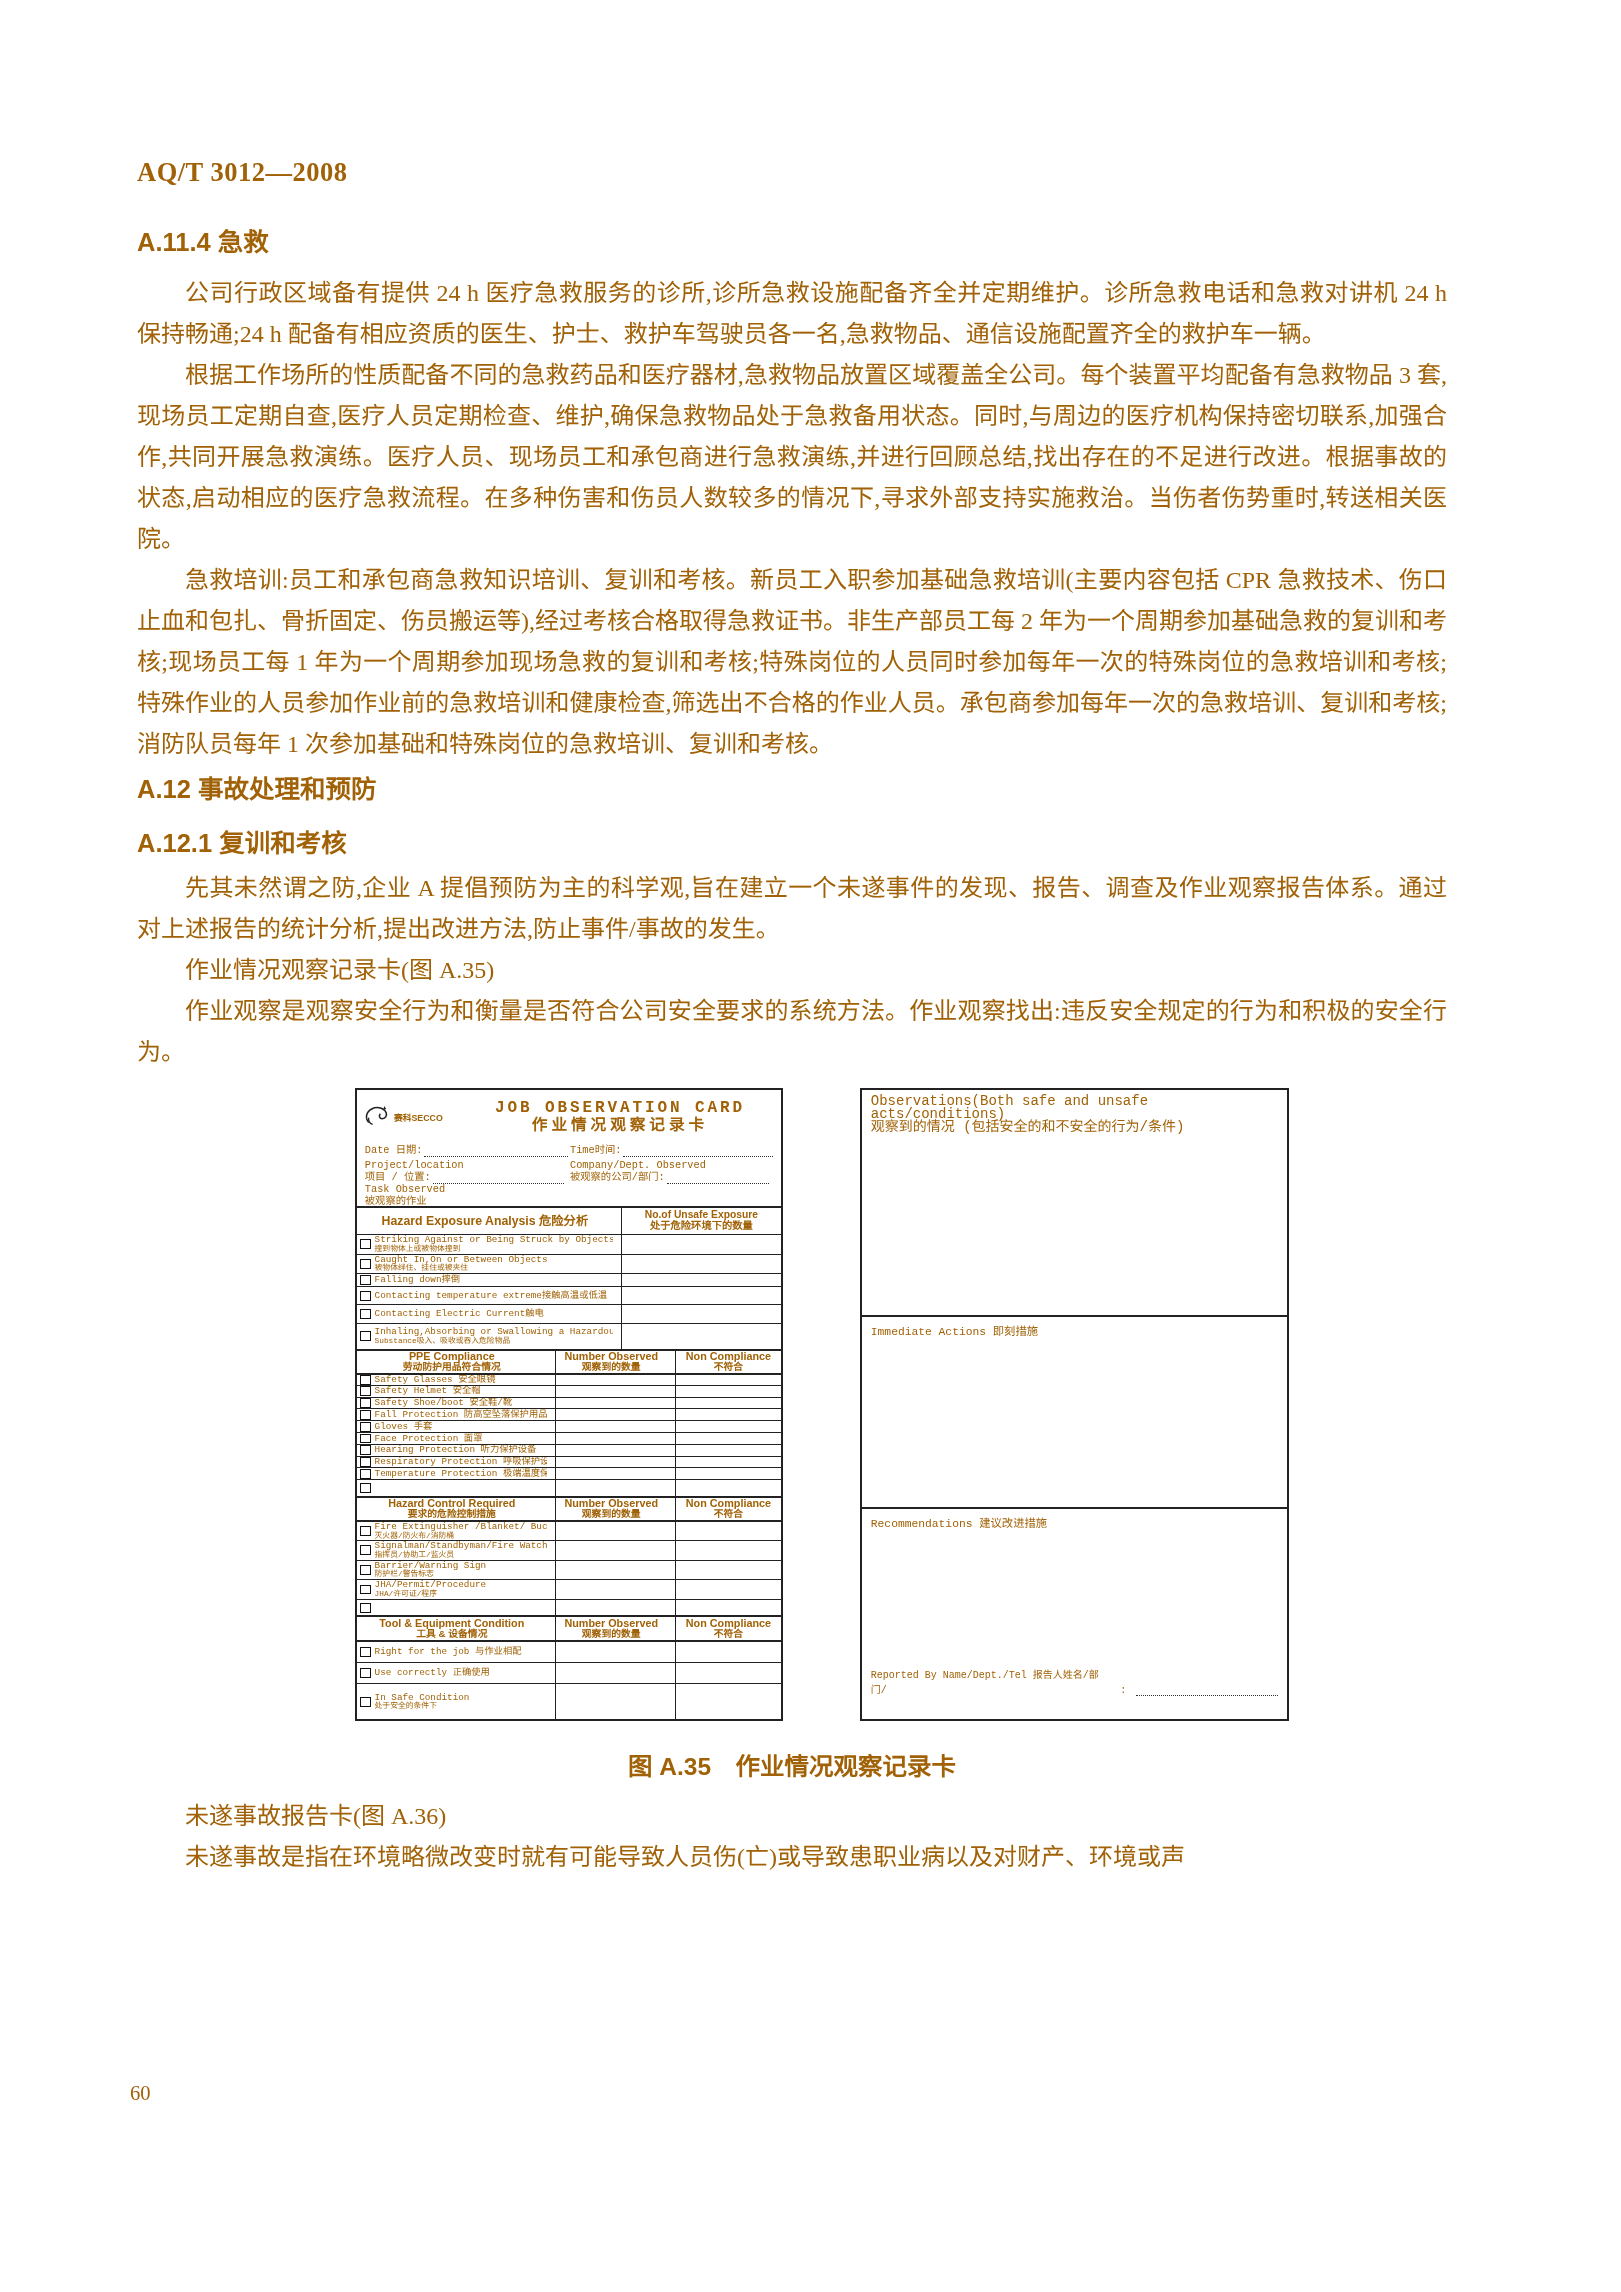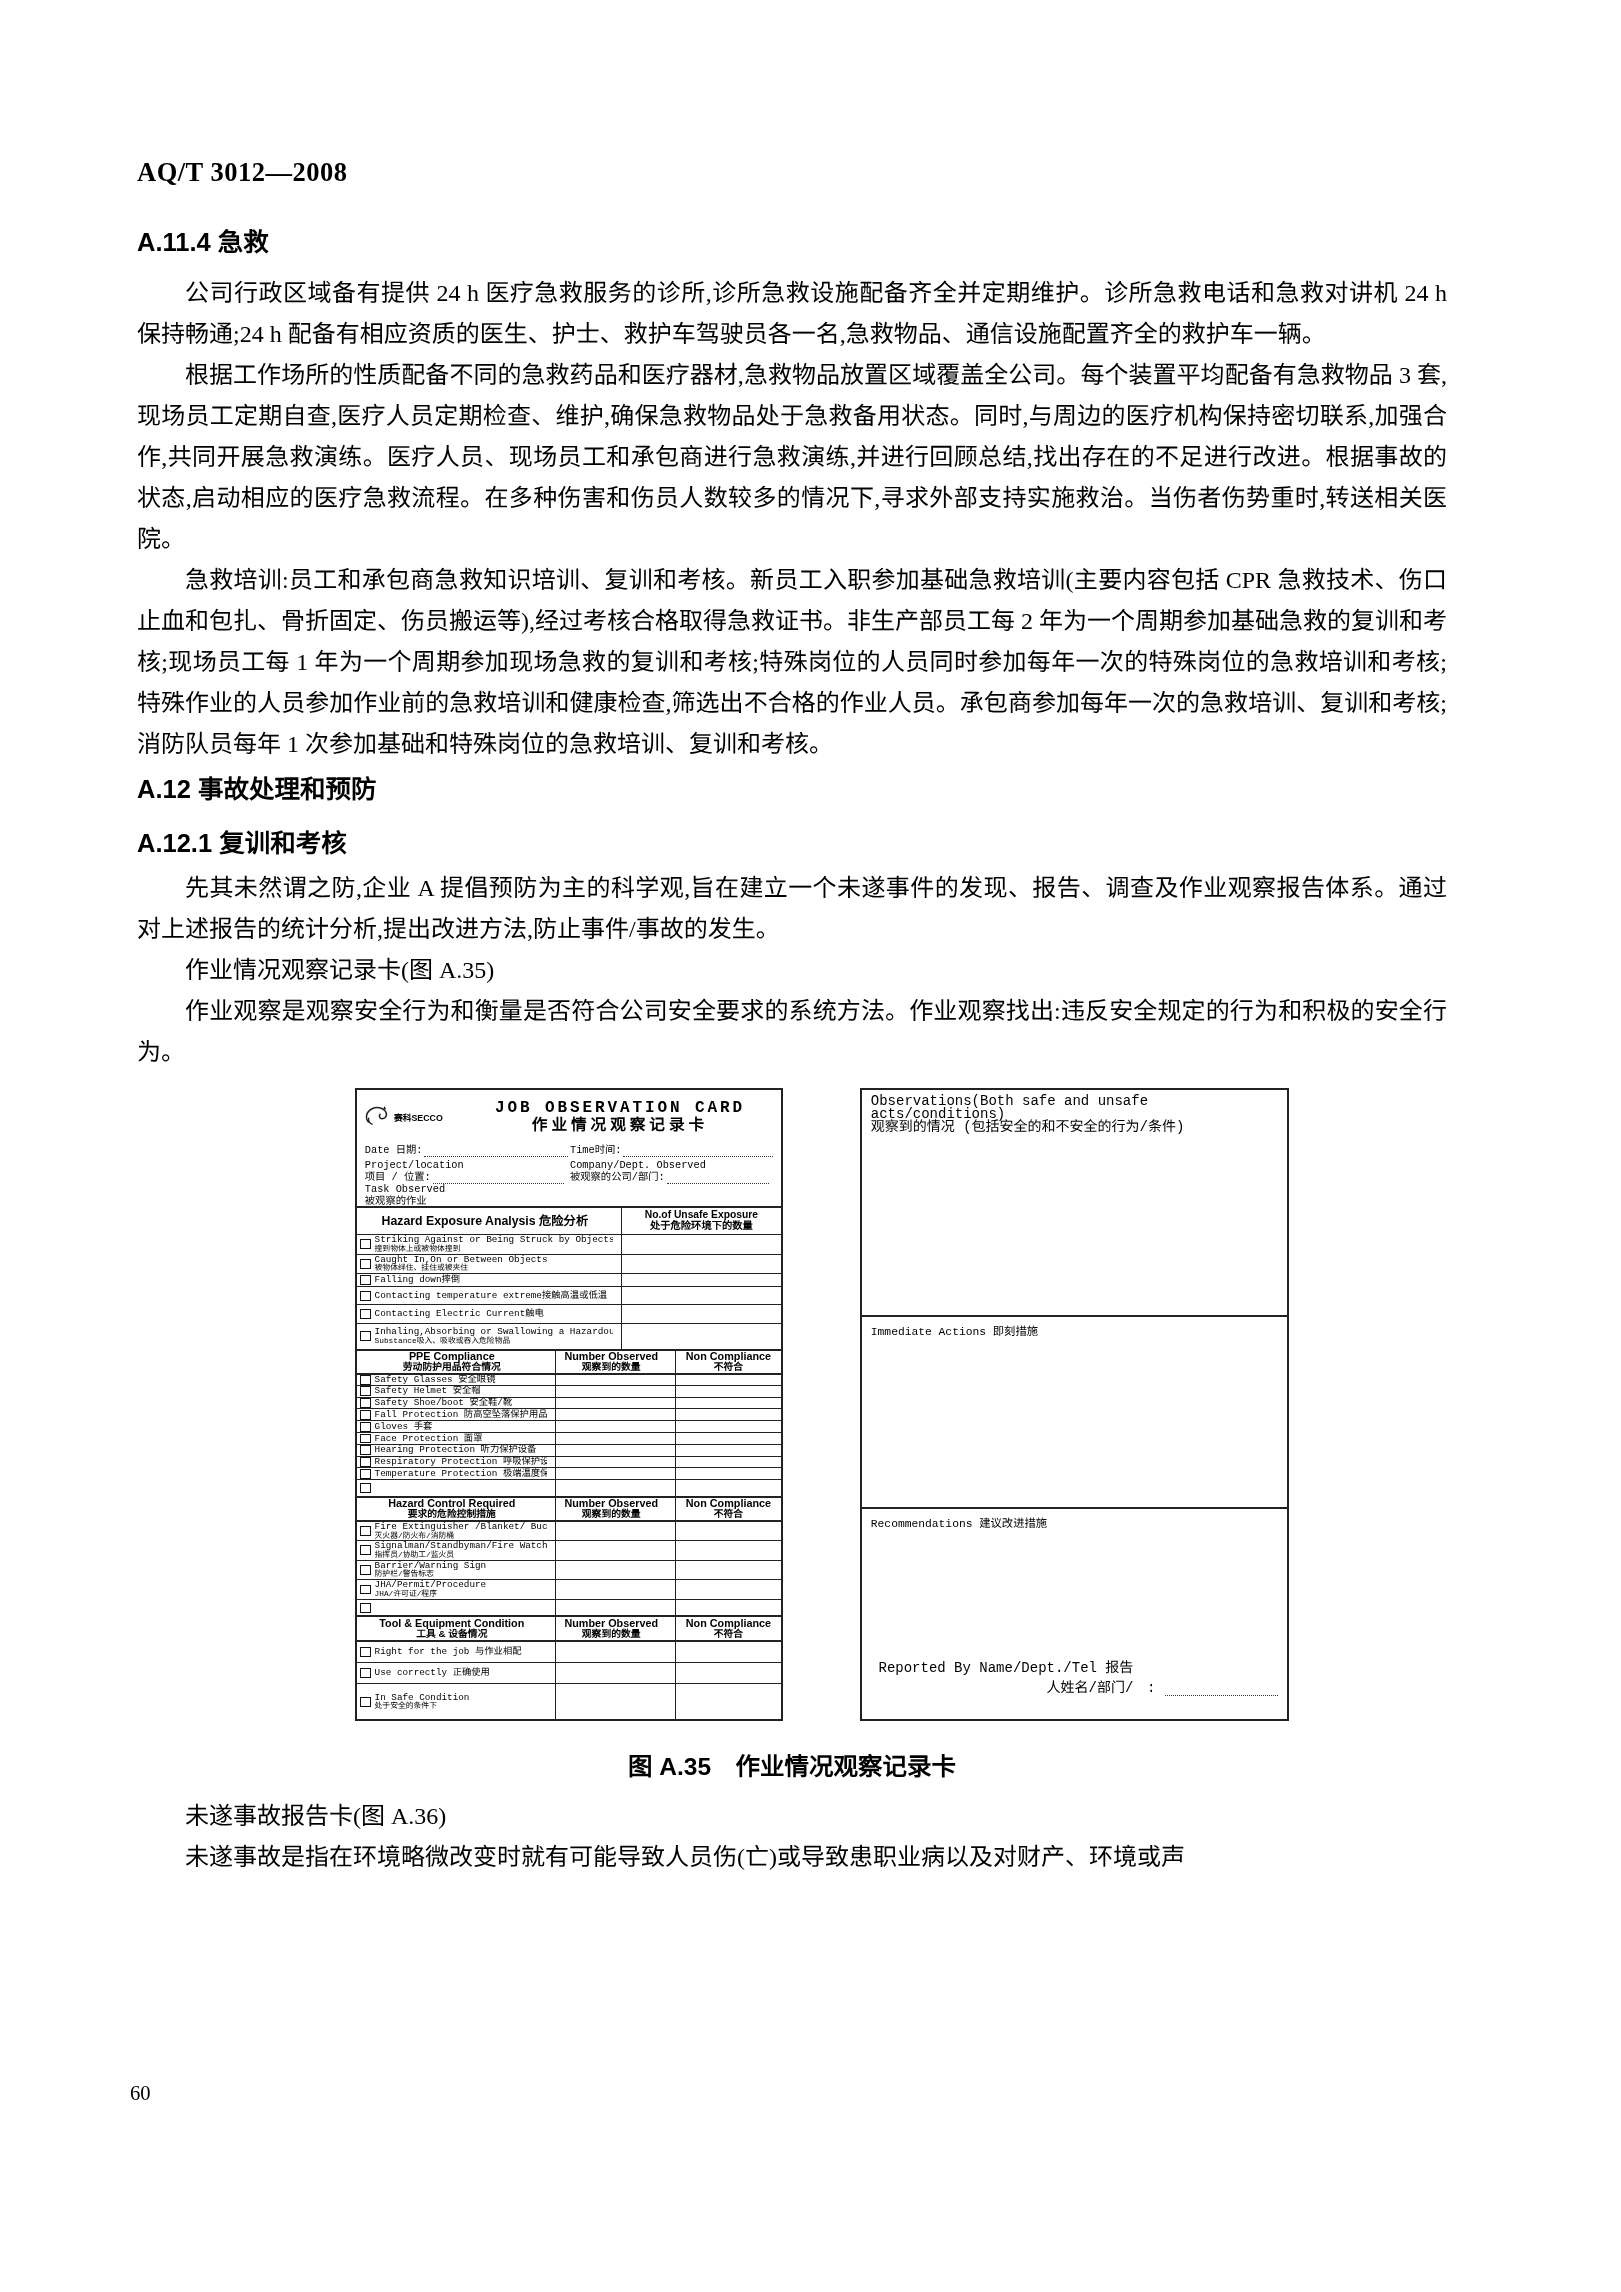--- a/index.html
+++ b/index.html
@@ -1,16 +1,16 @@
 <!DOCTYPE html>
 <html lang="zh-CN"><head>
 <meta charset="utf-8">
 <style>
   html,body{margin:0;padding:0;background:#ffffff;}
-  .page{position:relative;width:1621px;height:2293px;background:#fff;color:#000000;overflow:hidden;
+  .page{position:relative;width:1621px;height:2293px;background:#fff;color:#a16207;overflow:hidden;
         font-family:"Liberation Serif","DejaVu Serif",serif;}
   .content{margin:0 174px 0 137px;}
   .doc-header{margin-top:157px;font-size:26.5px;font-weight:bold;letter-spacing:0.5px;}
   .h-sec{font-family:"Liberation Sans","DejaVu Sans",sans-serif;font-weight:bold;font-size:25.5px;line-height:30px;}
   .h-a114{margin-top:39px;}
   .h-a12{margin-top:9.8px;}
   .h-a121{margin-top:23.5px;}
   .para{font-size:24px;line-height:41px;text-align:justify;text-indent:2em;}
   .mt-p1{margin-top:15.7px;}
   .mt-p4{margin-top:9.8px;}
@@ -54,21 +54,21 @@
   .l1{font-size:9.3px;white-space:nowrap;}
   .l2{font-size:7.8px;line-height:8.8px;white-space:nowrap;}
   .h20{height:19.6px;} .h13{height:12.7px;} .h19{height:18.6px;} .h26{height:25.5px;}
   .h25{height:24.5px;} .h12{height:11.8px;} .h17{height:16.7px;} .h22{height:21.6px;}
   .grow{flex:1;min-height:29px;}
   
   .obs{height:225px;padding:4.9px 8.8px;box-sizing:border-box;font-size:14px;line-height:12.7px;}
   .ia{height:192px;border-top:2.9px solid #222;padding:4.9px 8.8px;box-sizing:border-box;font-size:11.3px;}
   .rec{flex:1;border-top:2.9px solid #222;padding:4.9px 8.8px 23.5px 8.8px;box-sizing:border-box;
        font-size:11.3px;display:flex;flex-direction:column;}
-  .reported{margin-top:auto;display:flex;align-items:flex-end;font-size:14px;text-align:right;}
+  .reported{margin-top:auto;display:flex;align-items:flex-end;font-size:10px;}
   .rep-colon{margin:0 9.8px 0 13.7px;}
   .rep-leader{width:147px;border-bottom:1px dotted #333;height:8.8px;}
   
   .fig-caption{margin-top:23.5px;text-align:center;font-family:"Liberation Sans","DejaVu Sans",sans-serif;
                font-weight:bold;font-size:24.5px;}
   .mt-p7{margin-top:13.7px;}
   .page-num{position:absolute;left:130px;top:2082px;font-size:20.6px;}
 </style>
 </head>
 <body>

